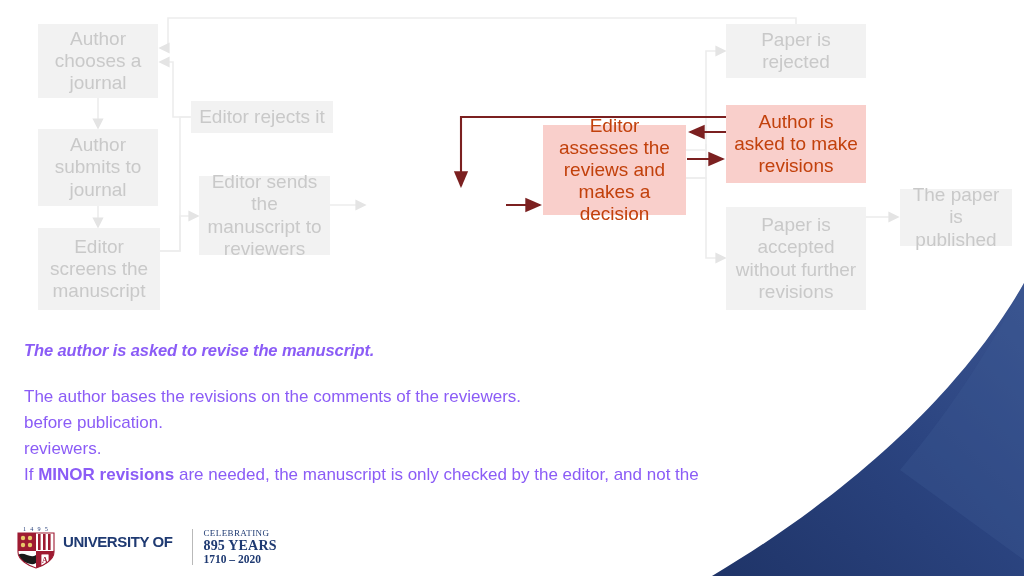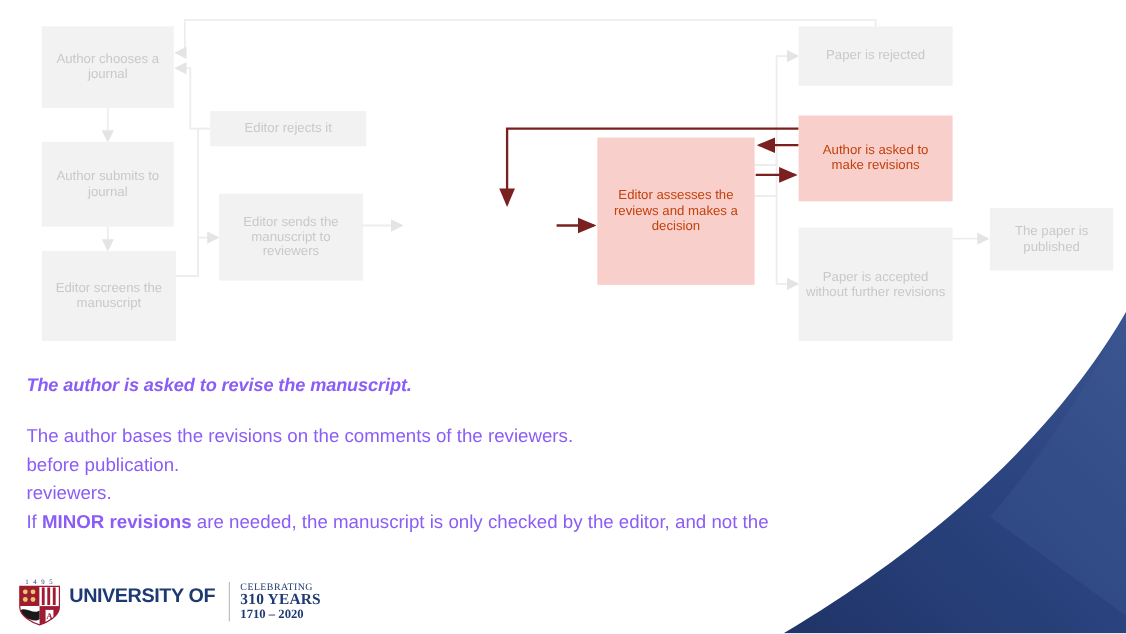--- a/index.html
+++ b/index.html
@@ -39,21 +39,21 @@
     left: 0; top: 0;
     width: 1024px; height: 330px;
   }
   .node {
     position: absolute;
     box-sizing: border-box;
     display: flex;
     align-items: center;
     text-align: center;
     line-height: 1.16;
-    font-size: 12px;
+    font-size: 19px;
     padding: 2px 6px;
   }
   .node.gray {
     background: #f2f2f2;
     color: #c9c9c9;
   }
   .node.pink {
     background: #f9cfcb;
     color: #c2410c;
   }
@@ -92,21 +92,21 @@
     align-items: center;
   }
   #crest { width: 44px; height: 46px; flex: none; }
   #uni-wordmark {
     margin-left: 5px;
     color: #1f3a72;
     font-weight: bold;
     line-height: 0.95;
     letter-spacing: -0.4px;
   }
-  #uni-line1 { font-size: 18px; margin-top: 44px; }
+  #uni-line1 { font-size: 15px; margin-top: 44px; }
   #uni-line2 { font-size: 21.5px; margin-top: 34px; }
   #logo-divider {
     width: 1px;
     height: 36px;
     background: #b9b9b9;
     margin: 0 10px 0 12px;
   }
   #celebrating {
     color: #1f3a72;
     line-height: 1.12;
@@ -200,21 +200,21 @@
 
     <div class="node gray" style="left:191px; top:101px; width:142px; height:32px;">
       <span>Editor rejects it</span>
     </div>
 
     <div class="node gray" style="left:199px; top:176px; width:131px; height:79px;">
       <span>Editor sends the manuscript to reviewers</span>
     </div>
 
 
-    <div class="node pink" style="left:543px; top:125px; width:143px; height:134px;">
+    <div class="node pink" style="left:543px; top:125px; width:143px; height:90px;">
       <span>Editor assesses the reviews and makes a decision</span>
     </div>
 
     <div class="node gray" style="left:726px; top:24px; width:140px; height:54px;">
       <span>Paper is rejected</span>
     </div>
 
     <div class="node pink" style="left:726px; top:105px; width:140px; height:78px;">
       <span>Author is asked to make revisions</span>
     </div>
@@ -273,18 +273,18 @@
 
     <div id="uni-wordmark">
       <div id="uni-line1">UNIVERSITY OF</div>
       <div id="uni-line2">ABERDEEN</div>
     </div>
 
     <div id="logo-divider"></div>
 
     <div id="celebrating">
       <div id="celeb-line1">CELEBRATING</div>
-      <div id="celeb-line2">310 YEARS</div>
+      <div id="celeb-line2">895 YEARS</div>
       <div id="celeb-line3">1710 – 2020</div>
     </div>
   </div>
 
 </div>
 
 </body></html>

